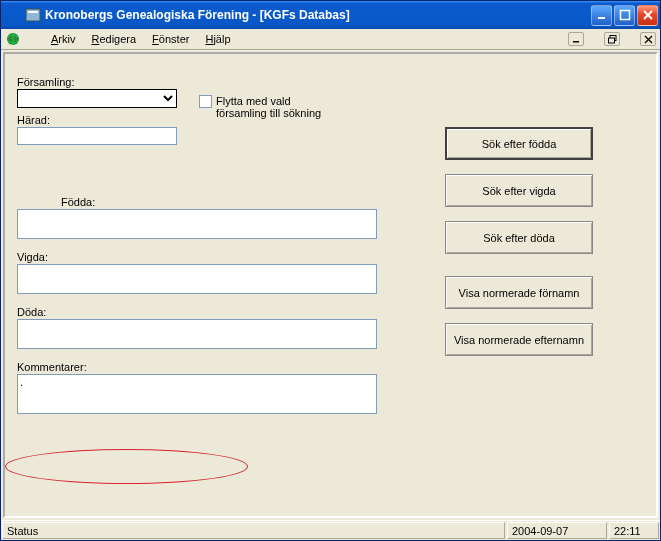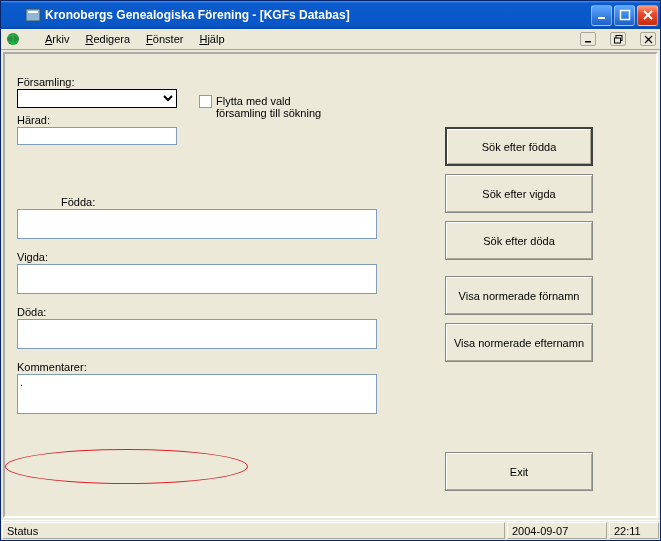--- a/index.html
+++ b/index.html
@@ -53,21 +53,21 @@
   }
   .tb-btn svg { width: 12px; height: 12px; }
 
   .mdi-row {
     height: 21px;
     background: #ece9d8;
     border-bottom: 1px solid #aca899;
     display: flex;
     align-items: center;
     padding: 0 4px;
-    gap: 12px;
+    gap: 18px;
   }
   .mdi-icon {
     width: 16px; height: 16px; margin-right: 4px;
     display: inline-flex; align-items: center; justify-content: center;
   }
   .menubar { display: flex; gap: 0; }
   .menu-item {
     padding: 2px 8px;
     cursor: default;
   }
@@ -120,21 +120,21 @@
     display: inline-flex; align-items: center; justify-content: center;
   }
   .chk.checked::after {
     content: "✓";
     font-size: 11px;
     line-height: 1;
     color: #000;
   }
   .btn {
     position: absolute;
-    height: 39px;
+    height: 33px;
     width: 148px;
     border: 1px solid #888;
     background: #ece9d8;
     box-shadow: 1px 1px 0 #fff inset, -1px -1px 0 #aca899 inset;
     cursor: default;
     display: flex; align-items: center; justify-content: center;
     font-size: 11px;
   }
   .btn.primary {
     border: 2px solid #404040;
@@ -263,21 +263,20 @@
       <textarea class="field" style="left: 12px; top: 320px; width: 360px; height: 40px;" readonly="">.</textarea>
 
 
       <div class="ellipse" style="left:0px; top:395px; width:243px; height:35px;"></div>
 
       <div class="btn primary" style="left:440px; top:73px;">Sök efter födda</div>
       <div class="btn" style="left:440px; top:120px;">Sök efter vigda</div>
       <div class="btn" style="left:440px; top:167px;">Sök efter döda</div>
       <div class="btn" style="left:440px; top:222px;">Visa normerade förnamn</div>
       <div class="btn" style="left:440px; top:269px;">Visa normerade efternamn</div>
-      <div class="btn" style="left:440px; top:398px;">Exit</div>
 
     </div>
   </div>
 
   <div class="statusbar">
     <div class="status-cell grow">Status</div>
     <div class="status-cell date">2004-09-07</div>
     <div class="status-cell time">22:11</div>
   </div>
 

